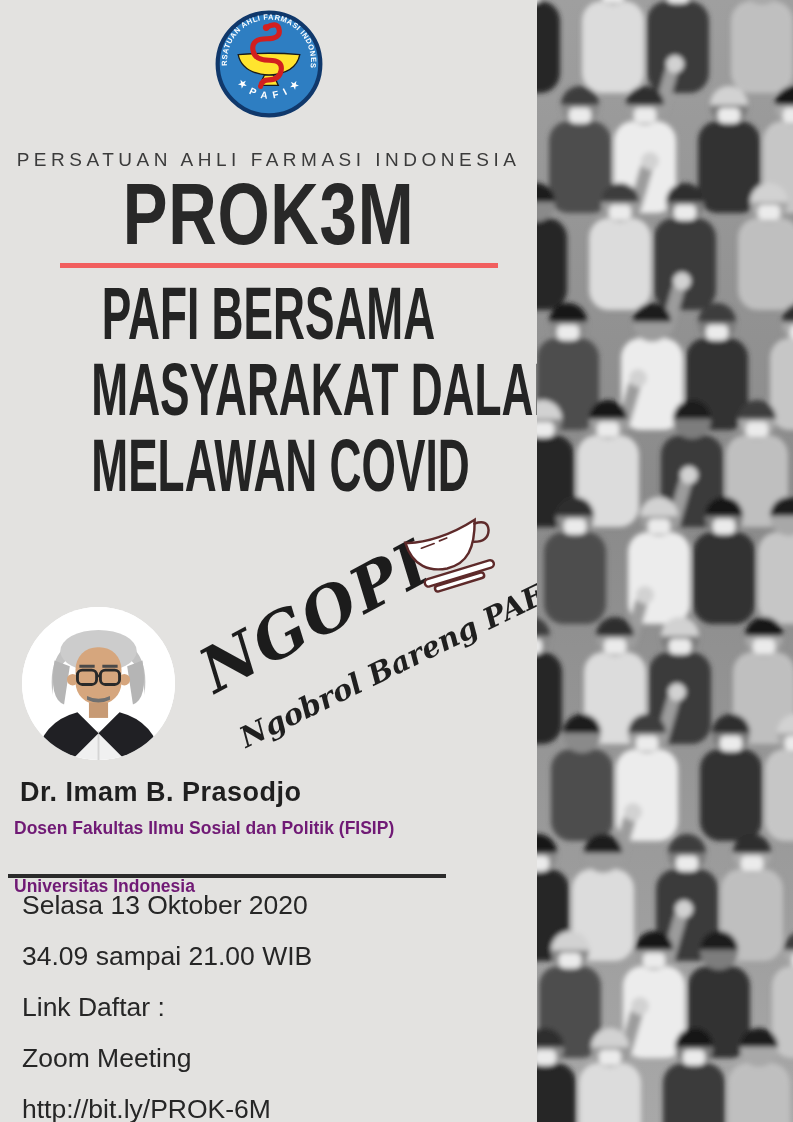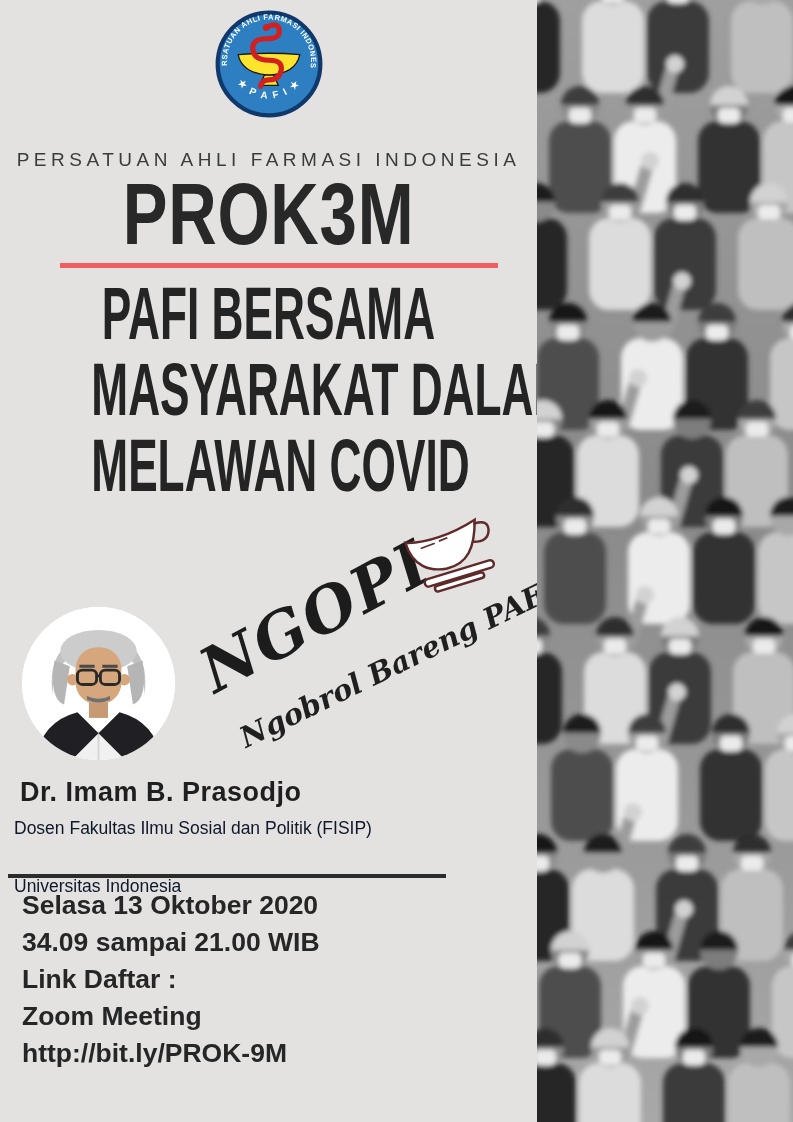--- a/index.html
+++ b/index.html
@@ -46,30 +46,30 @@
   
   .avatar{
     position:absolute;left:22px;top:607px;width:153px;height:153px;border-radius:50%;
     overflow:hidden;background:#fff;
   }
   .speaker-name{
     position:absolute;left:20px;top:777px;font-size:27px;font-weight:700;color:#1f1f1f;
     letter-spacing:0.5px;white-space:nowrap;
   }
   .speaker-affil{
-    position:absolute;left:14px;font-size:17.5px;font-weight:400;color:#0f172a;white-space:nowrap;
+    position:absolute;left:14px;font-size:17.5px;font-weight:700;color:#701a75;white-space:nowrap;
   }
   .affil1{top:818px;} .affil2{top:876px;}
   .section-divider{
     position:absolute;left:8px;top:874px;width:438px;height:4px;background:#2b2b2b;
   }
   
   .event{
-    position:absolute;left:22px;top:892px;display:flex;flex-direction:column;gap:10px;
-    color:#262626;font-weight:700;font-size:26.5px;line-height:27px;white-space:nowrap;
+    position:absolute;left:22px;top:892px;display:flex;flex-direction:column;gap:24px;
+    color:#262626;font-weight:400;font-size:26.5px;line-height:27px;white-space:nowrap;
   }
   
   .crowd{position:absolute;left:537px;top:0;width:256px;height:1122px;background:#8f8f8f;}
 </style>
 </head>
 <body>
 
 <div class="poster">
 
   <svg class="logo" viewBox="0 0 120 120">
@@ -146,21 +146,21 @@
   <div class="speaker-affil affil1">Dosen Fakultas Ilmu Sosial dan Politik (FISIP)</div>
   <div class="speaker-affil affil2">Universitas Indonesia</div>
 
   <div class="section-divider"></div>
 
   <div class="event">
     <div>Selasa 13 Oktober 2020</div>
     <div>34.09 sampai 21.00 WIB</div>
     <div>Link Daftar :</div>
     <div>Zoom Meeting</div>
-    <div>http://bit.ly/PROK-9M</div>
+    <div>http://bit.ly/PROK-6M</div>
   </div>
 
   <svg class="crowd" id="crowd-svg" viewBox="0 0 256 1122" preserveAspectRatio="none">
     <defs>
       <linearGradient id="crowdbg" x1="0" y1="0" x2="0" y2="1">
         <stop offset="0" stop-color="#9f9f9f"></stop>
         <stop offset="0.45" stop-color="#8a8a8a"></stop>
         <stop offset="1" stop-color="#a8a8a8"></stop>
       </linearGradient>
       <filter id="softblur" x="-10%" y="-10%" width="120%" height="120%">

